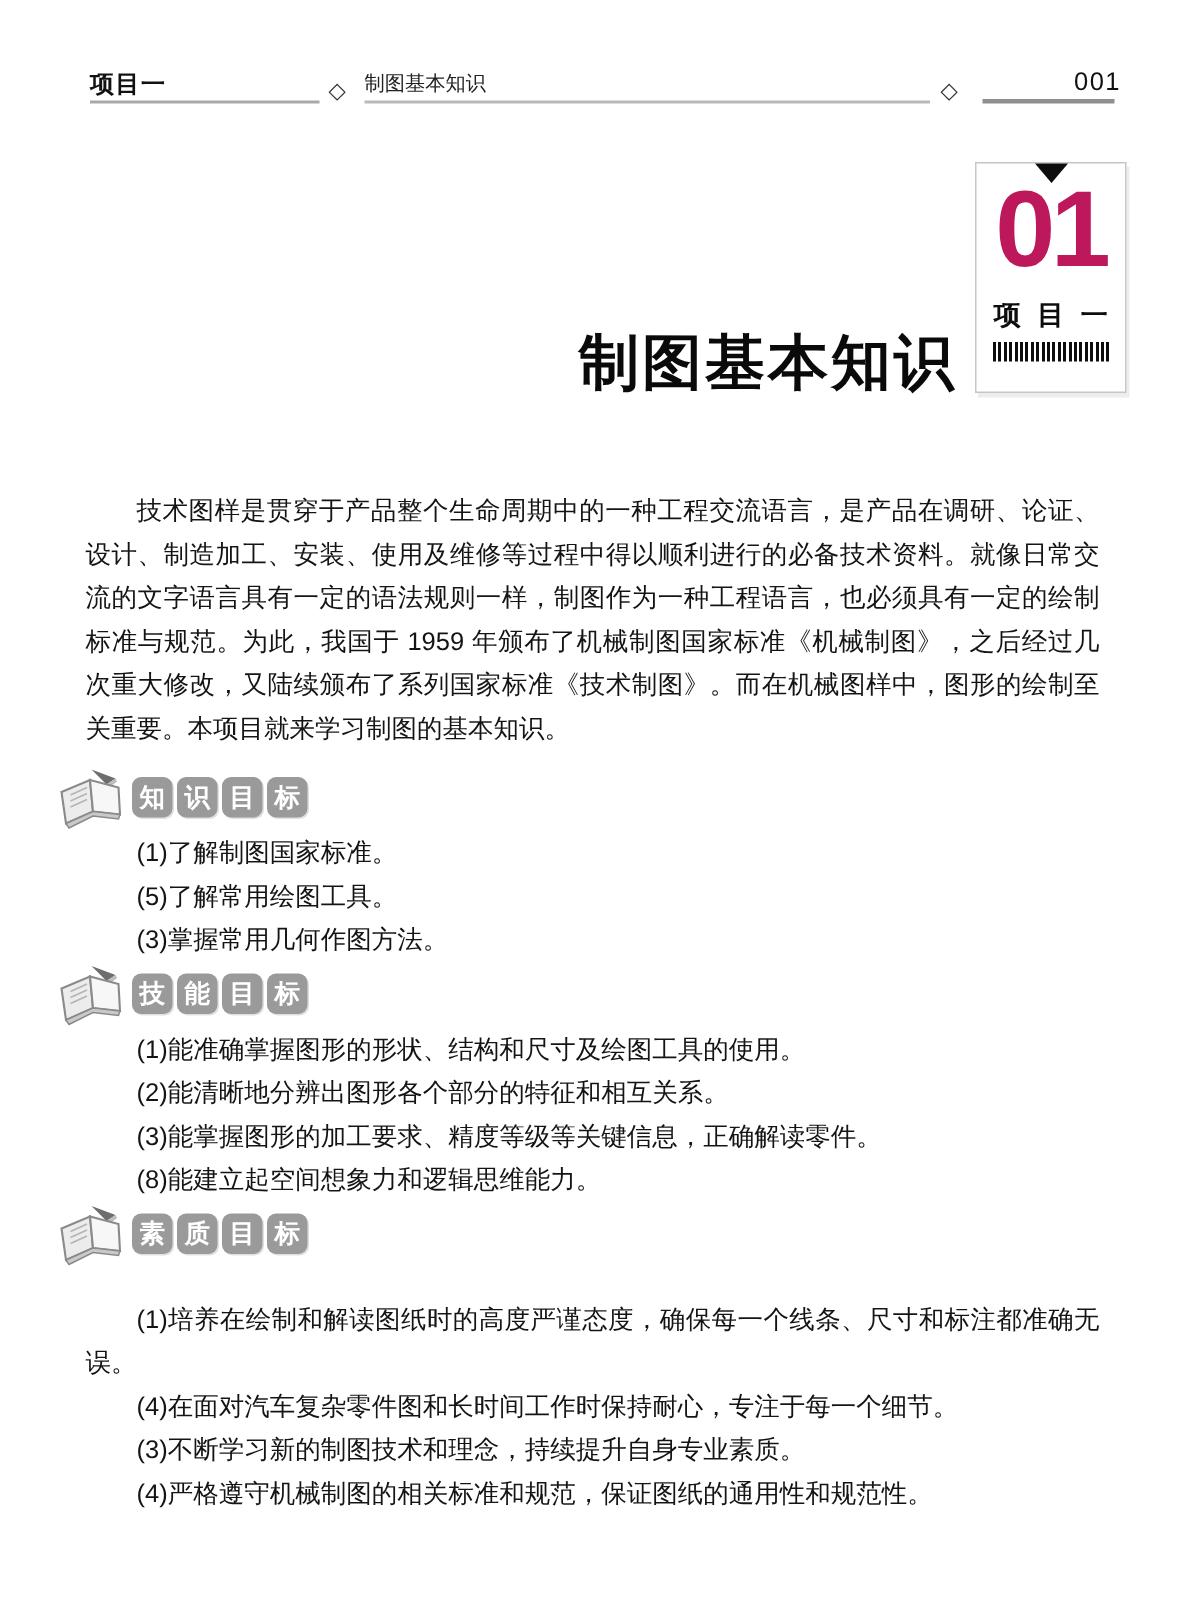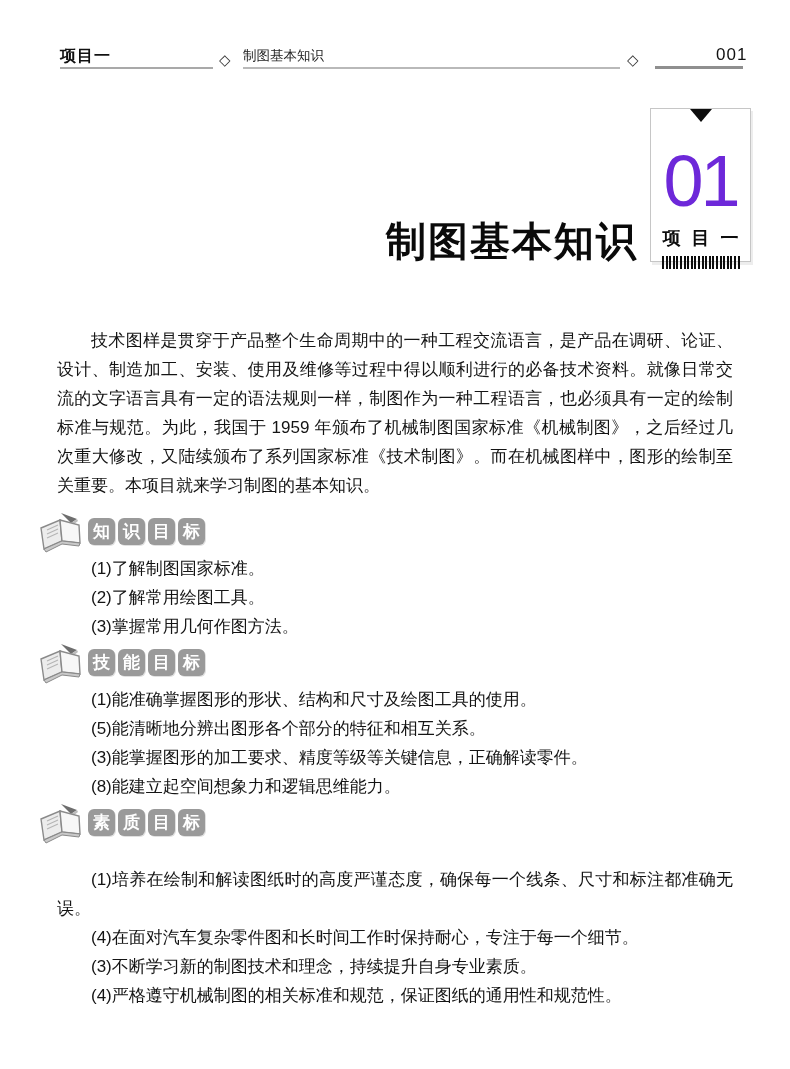--- a/index.html
+++ b/index.html
@@ -28,22 +28,22 @@
     box-shadow:2px 3px 0 rgba(0,0,0,.07);
     text-align:center;
   }
   .badge-triangle{
     position:absolute;top:0;left:50%;transform:translateX(-50%);
     width:0;height:0;
     border-left:11px solid transparent;border-right:11px solid transparent;
     border-top:13px solid #0d0d0d;
   }
   .badge-number{
-    margin-top:36px;font-size:72px;line-height:1;font-weight:400;
-    letter-spacing:-3px;color:#6d28d9;
+    margin-top:8px;font-size:72px;line-height:1;font-weight:700;
+    letter-spacing:-3px;color:#be185d;
   }
   .badge-label{
     margin-top:9px;font-size:18px;font-weight:700;color:#0d0d0d;
     letter-spacing:11px;padding-left:11px;
   }
   .badge-barcode{
     width:78px;height:13px;margin:6px auto 0;
     background:repeating-linear-gradient(90deg,#0d0d0d 0,#0d0d0d 2px,transparent 2px,transparent 3.6px);
   }
 
@@ -111,21 +111,21 @@
       </svg>
       <div class="section-chars">
               <div class="section-char">知</div>
               <div class="section-char">识</div>
               <div class="section-char">目</div>
               <div class="section-char">标</div>
             </div>
     </div>
     <div class="obj-items">
             <p class="obj-item">(1)了解制图国家标准。</p>
-            <p class="obj-item">(2)了解常用绘图工具。</p>
+            <p class="obj-item">(5)了解常用绘图工具。</p>
             <p class="obj-item">(3)掌握常用几何作图方法。</p>
           </div>
   </div>
 
   <div class="section">
     <div class="section-head tight">
       <svg class="section-icon" viewBox="0 0 50 46">
         <path d="M24 3 L40 9 L34 13 Z" fill="#6e6e6e"></path>
         <path d="M34 13 L40 9 L41 11 L36 15 Z" fill="#bdbdbd"></path>
         <path d="M4 18 L23 10 L25 31 L7 39 Z" fill="#ececec" stroke="#8a8a8a" stroke-width="1.4"></path>
@@ -135,21 +135,21 @@
       </svg>
       <div class="section-chars">
               <div class="section-char">技</div>
               <div class="section-char">能</div>
               <div class="section-char">目</div>
               <div class="section-char">标</div>
             </div>
     </div>
     <div class="obj-items">
             <p class="obj-item">(1)能准确掌握图形的形状、结构和尺寸及绘图工具的使用。</p>
-            <p class="obj-item">(5)能清晰地分辨出图形各个部分的特征和相互关系。</p>
+            <p class="obj-item">(2)能清晰地分辨出图形各个部分的特征和相互关系。</p>
             <p class="obj-item">(3)能掌握图形的加工要求、精度等级等关键信息，正确解读零件。</p>
             <p class="obj-item">(8)能建立起空间想象力和逻辑思维能力。</p>
           </div>
   </div>
 
   <div class="section">
     <div class="section-head tight">
       <svg class="section-icon" viewBox="0 0 50 46">
         <path d="M24 3 L40 9 L34 13 Z" fill="#6e6e6e"></path>
         <path d="M34 13 L40 9 L41 11 L36 15 Z" fill="#bdbdbd"></path>

